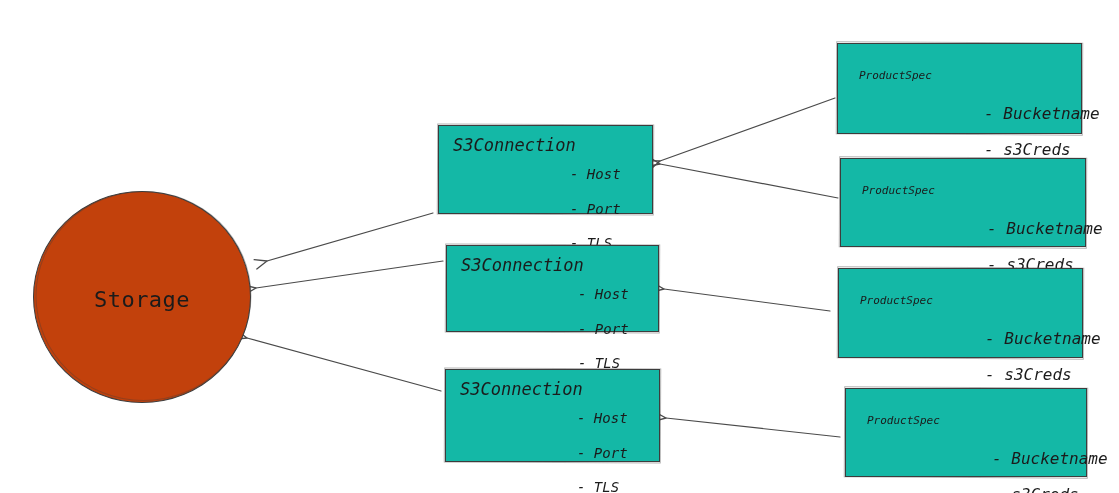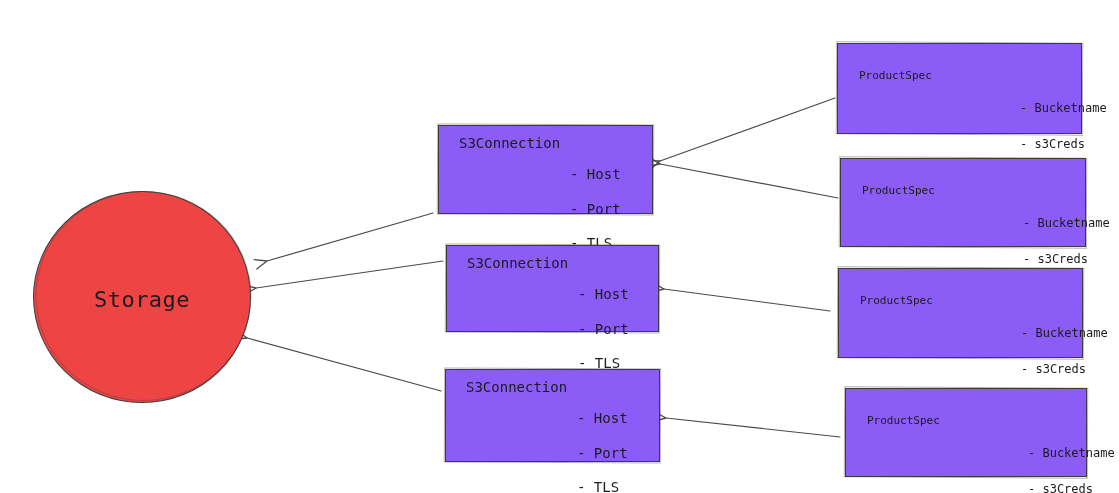--- a/index.html
+++ b/index.html
@@ -16,48 +16,49 @@
     overflow: hidden;
   }
   svg.wires {
     position: absolute;
     left: 0; top: 0;
     width: 1119px; height: 493px;
   }
   
   .node {
     position: absolute;
-    background: #8b5cf6;
+    background: #14b8a6;
     border: 1.4px solid #3d3d3d;
+    font-style: italic;
   }
   .node::after {
     content: "";
     position: absolute;
     inset: -2px;
     border: 1px solid rgba(61,61,61,0.40);
     transform: rotate(0.30deg);
     pointer-events: none;
   }
   .node .title { position: absolute; white-space: pre; }
   .node .attrs { position: absolute; white-space: pre; }
 
-  .s3 .title { left: 20px; top: 9px; font-size: 14px; text-align: center; }
+  .s3 .title { left: 14px; top: 9px; font-size: 17px; text-align: center; }
   .s3 .attrs { left: 131px; top: 20px; font-size: 14px; line-height: 11.5px; }
 
   .ps .title { left: 21px; top: 25px; font-size: 11px; }
-  .ps .attrs { left: 146px; top: 34px; font-size: 12px; line-height: 12px; margin-left: 36px; }
+  .ps .attrs { left: 146px; top: 40px; font-size: 16px; line-height: 12px; }
 
   
   .storage-circle {
     position: absolute;
     left: 33px; top: 191px;
     width: 218px; height: 212px;
     border: 1.4px solid #3d3d3d;
     border-radius: 50%;
-    background: #ef4444;
+    background: #c2410c;
     display: flex;
     align-items: center;
     justify-content: center;
   }
   .storage-circle::after {
     content: "";
     position: absolute;
     inset: 0;
     border: 1px solid rgba(61,61,61,0.35);
     border-radius: 50%;

